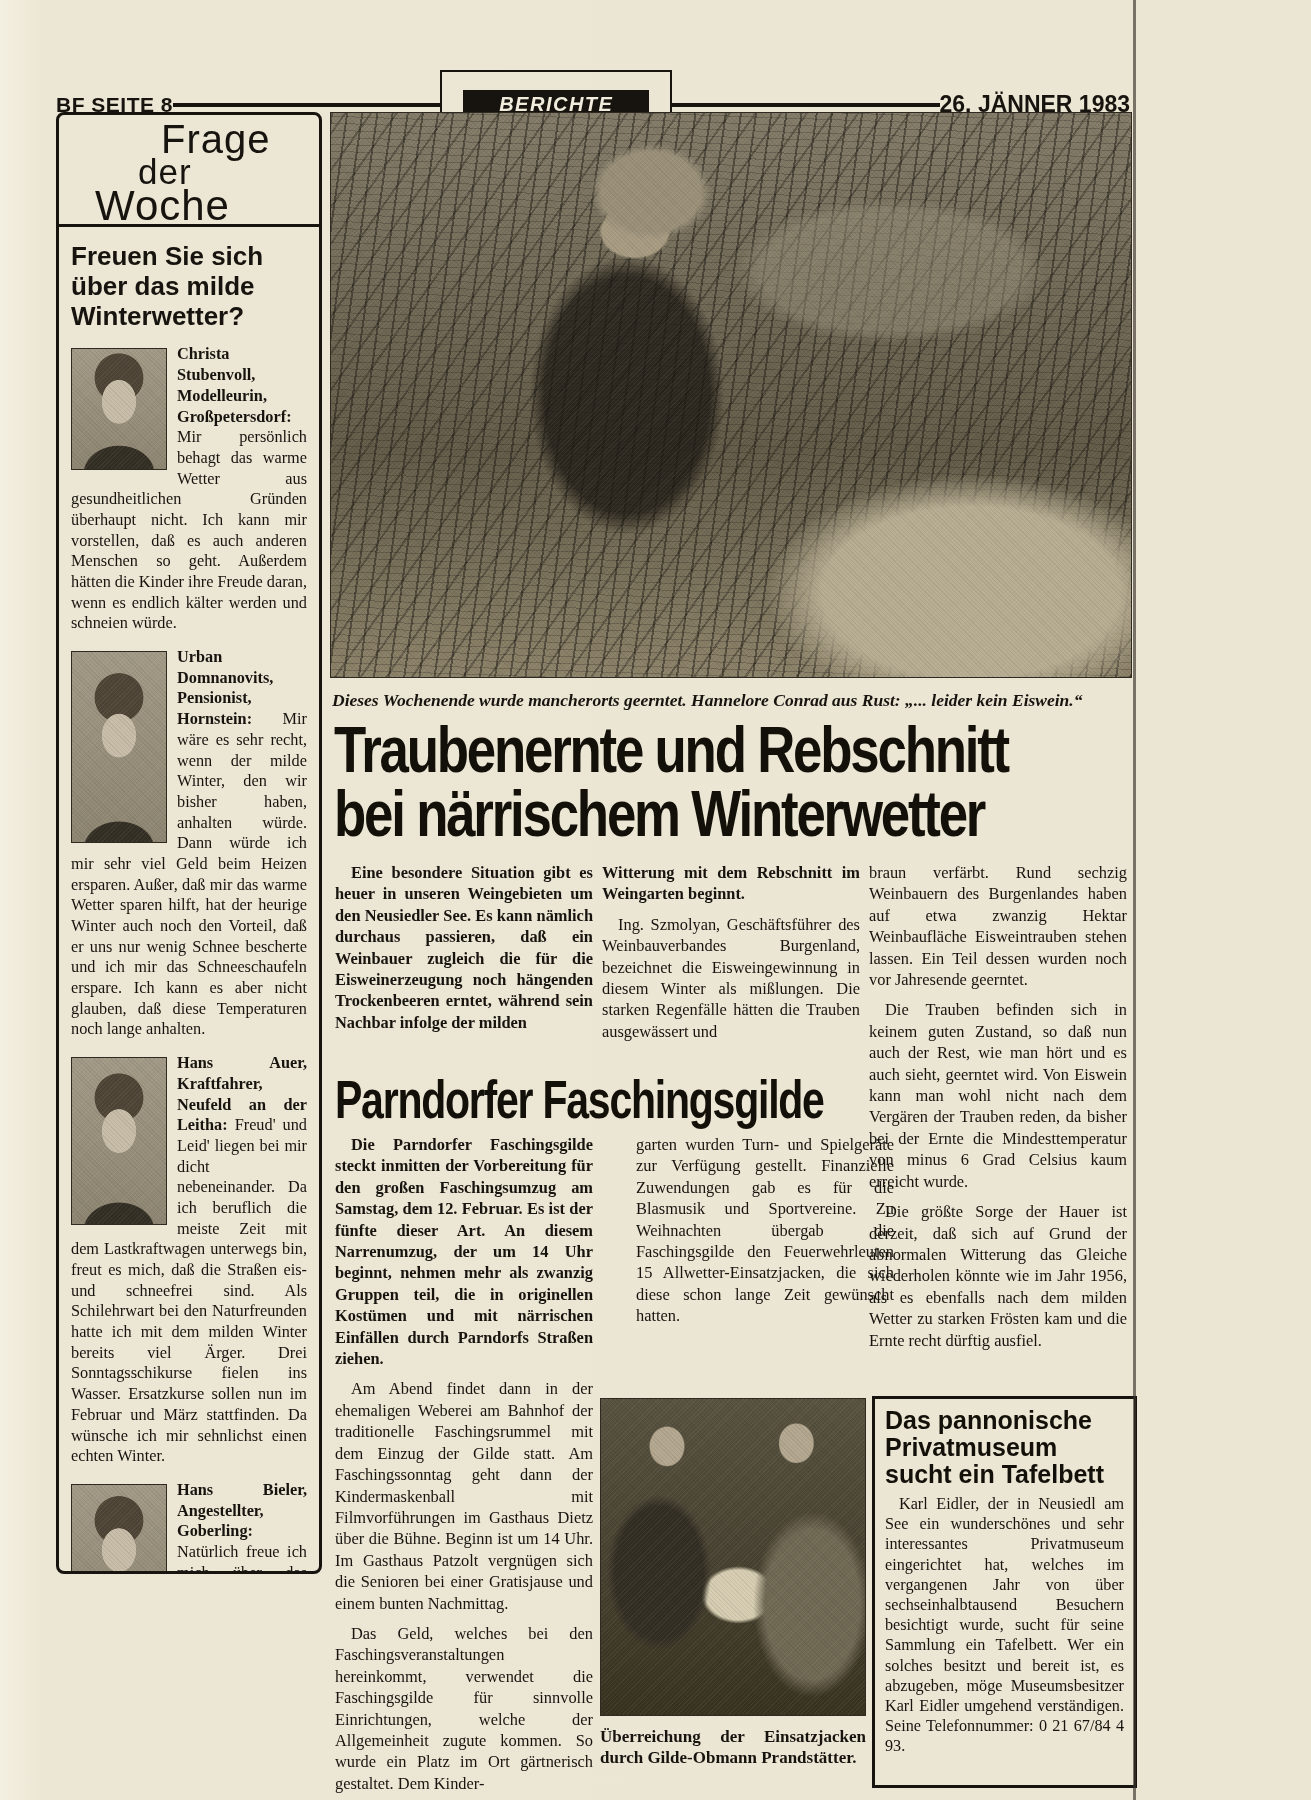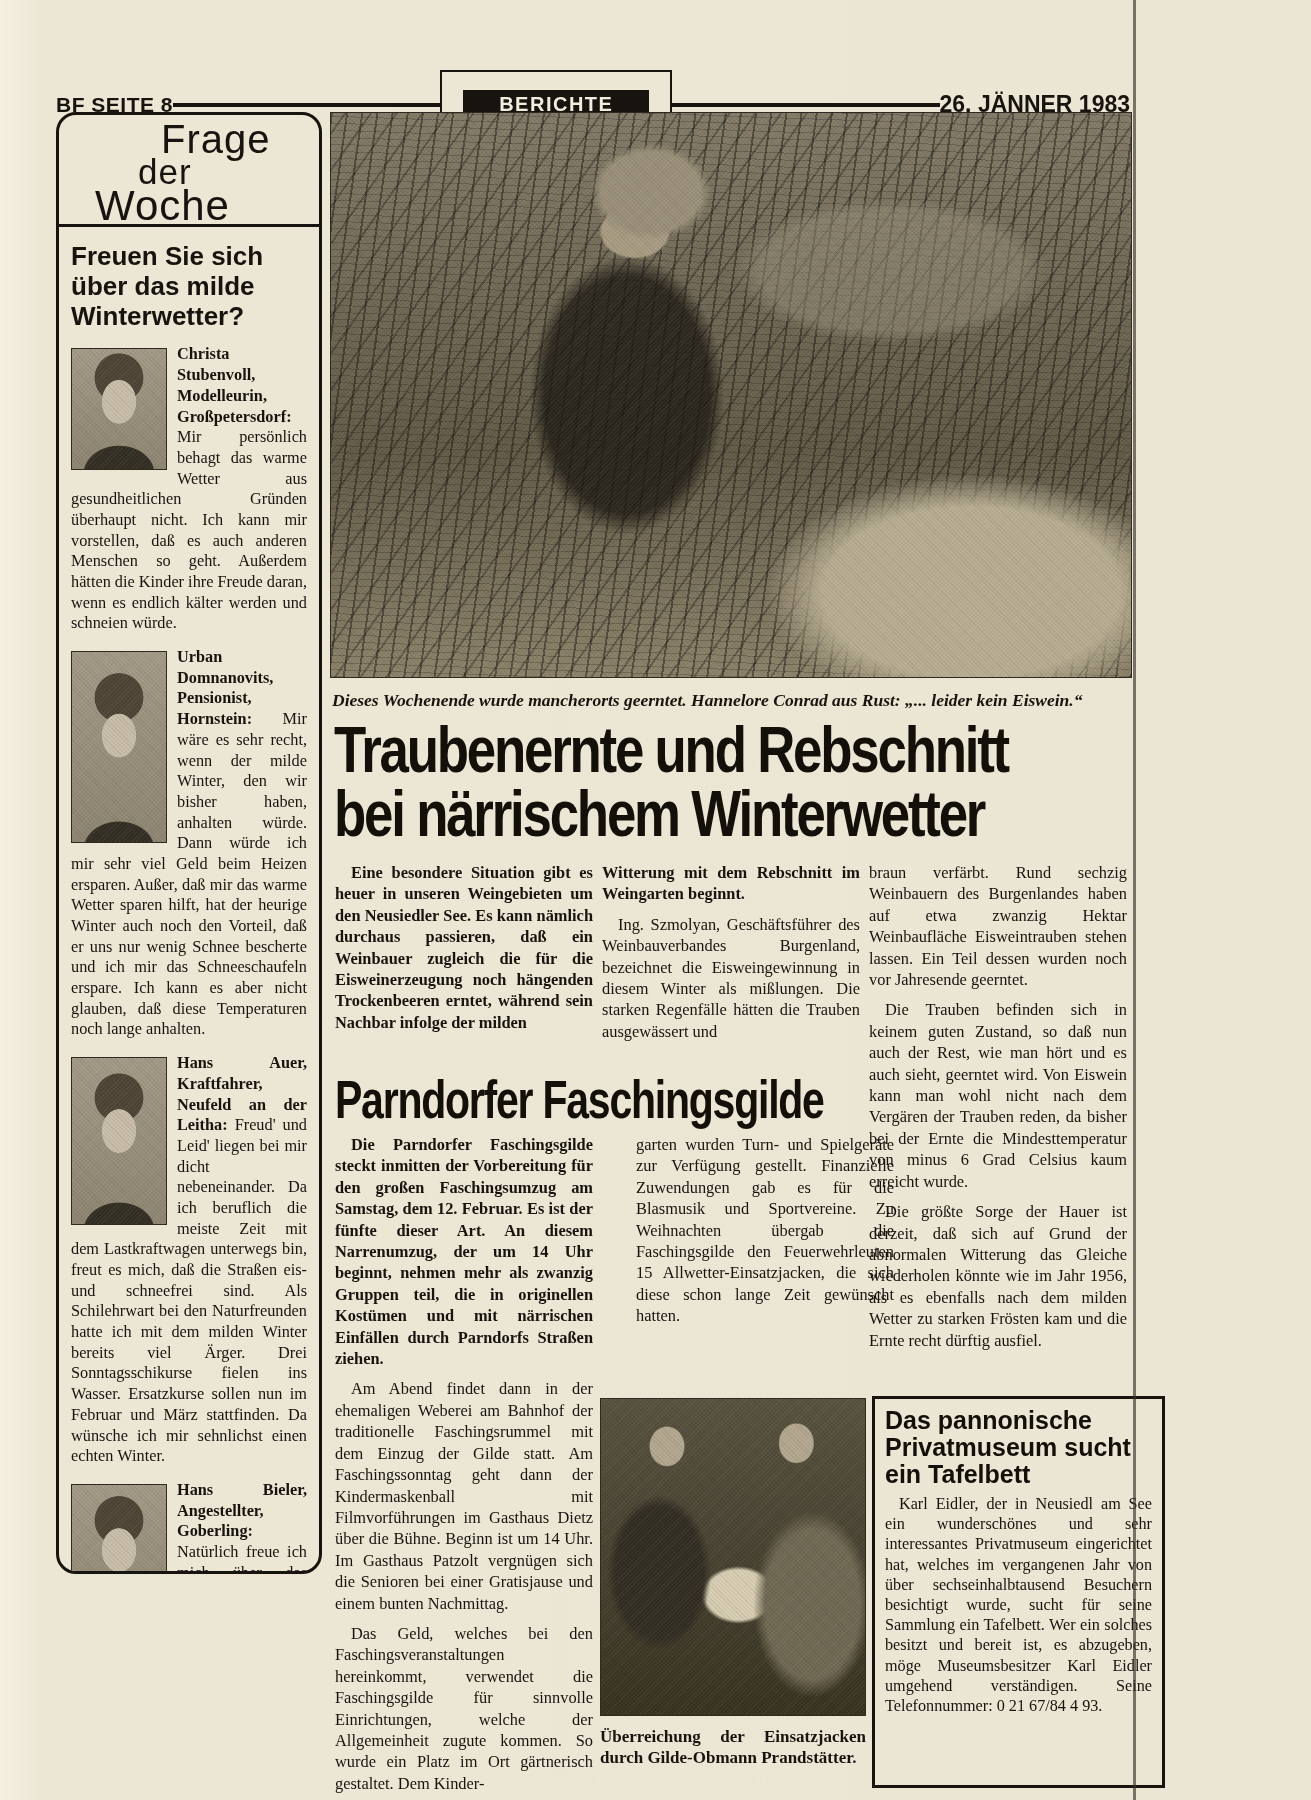--- a/index.html
+++ b/index.html
@@ -5,26 +5,26 @@
   *{box-sizing:border-box;margin:0;padding:0;}
   body{margin:0;background:#a9a291;}
   .page{position:relative;width:1311px;height:1800px;overflow:hidden;
         background:linear-gradient(90deg,#f4f0e1 0,#ece6d4 42px,#ebe5d3 100%);
         font-family:"Liberation Serif",serif;color:#17140f;}
   
   .masthead{position:absolute;left:56px;top:70px;width:1074px;display:flex;align-items:center;
             font-family:"Liberation Sans",sans-serif;font-weight:bold;}
   .mh-label{font-size:21px;letter-spacing:.5px;white-space:nowrap;}
   .mh-rule{flex:1;height:4px;background:#17140f;}
-  .berichte{border:2px solid #17140f;padding:21px;}
+  .berichte{border:2px solid #17140f;padding:21px;font-style:italic;}
   .berichte-inner{background:#17140f;color:#f1ecdc;font-size:20px;letter-spacing:1.5px;padding:3px 36px;white-space:nowrap;}
   .mh-date{font-size:23px;white-space:nowrap;}
   
   .sidebar{position:absolute;left:56px;top:112px;width:266px;height:1462px;
-           border:3px solid #17140f;border-radius:20px;overflow:hidden;}
+           border:3px solid #17140f;border-radius:8px;overflow:hidden;}
   .sb-title{border-bottom:3px solid #17140f;height:112px;padding:6px 10px 0;
             font-family:"Liberation Sans",sans-serif;font-weight:normal;letter-spacing:1px;}
   .lg1{font-size:40px;line-height:36px;margin-left:92px;}
   .lg2{font-size:35px;line-height:30px;margin-left:69px;}
   .lg3{font-size:42px;line-height:38px;margin-left:26px;}
   .sb-q{font-family:"Liberation Sans",sans-serif;font-weight:bold;font-size:26px;line-height:1.16;margin:14px 12px 2px;}
   .entry{margin:13px 12px 0;clear:both;}
   .portrait{float:left;width:96px;border:2px solid #26221a;margin:4px 10px 2px 0;position:relative;
     background:
       radial-gradient(58px 46px at 50% 104%,#332e24 0 60%,transparent 62%),
@@ -73,21 +73,21 @@
   .col p{font-size:16.4px;line-height:21.4px;text-align:justify;margin-bottom:9px;}
   .bold{font-weight:bold;}
   .ind{text-indent:16px;}
   .c1a{left:335px;top:862px;height:206px;overflow:hidden;}
   .c2a{left:602px;top:862px;height:206px;overflow:hidden;}
   .c3 {left:869px;top:862px;height:528px;overflow:hidden;}
   .c1b{left:335px;top:1134px;height:660px;overflow:hidden;}
   .c2b{left:636px;top:1134px;height:260px;overflow:hidden;}
   .cap2{position:absolute;left:600px;top:1726px;width:266px;font-size:17px;line-height:21px;text-align:justify;}
   
-  .museum{position:absolute;left:872px;top:1396px;width:293px;height:392px;border:3px solid #17140f;padding:8px 10px;}
+  .museum{position:absolute;left:872px;top:1396px;width:265px;height:392px;border:3px solid #17140f;padding:8px 10px;}
   .museum h3{font-family:"Liberation Sans",sans-serif;font-size:25px;line-height:27px;margin-bottom:6px;color:#131009;}
   .museum p{font-size:16.2px;line-height:20.2px;text-align:justify;text-indent:14px;}
   
   .edge-line{position:absolute;left:1133px;top:0;width:3px;height:1800px;background:#39342a;opacity:.65;}
 </style>
 </head>
 <body>
 
 <div class="page">
 

